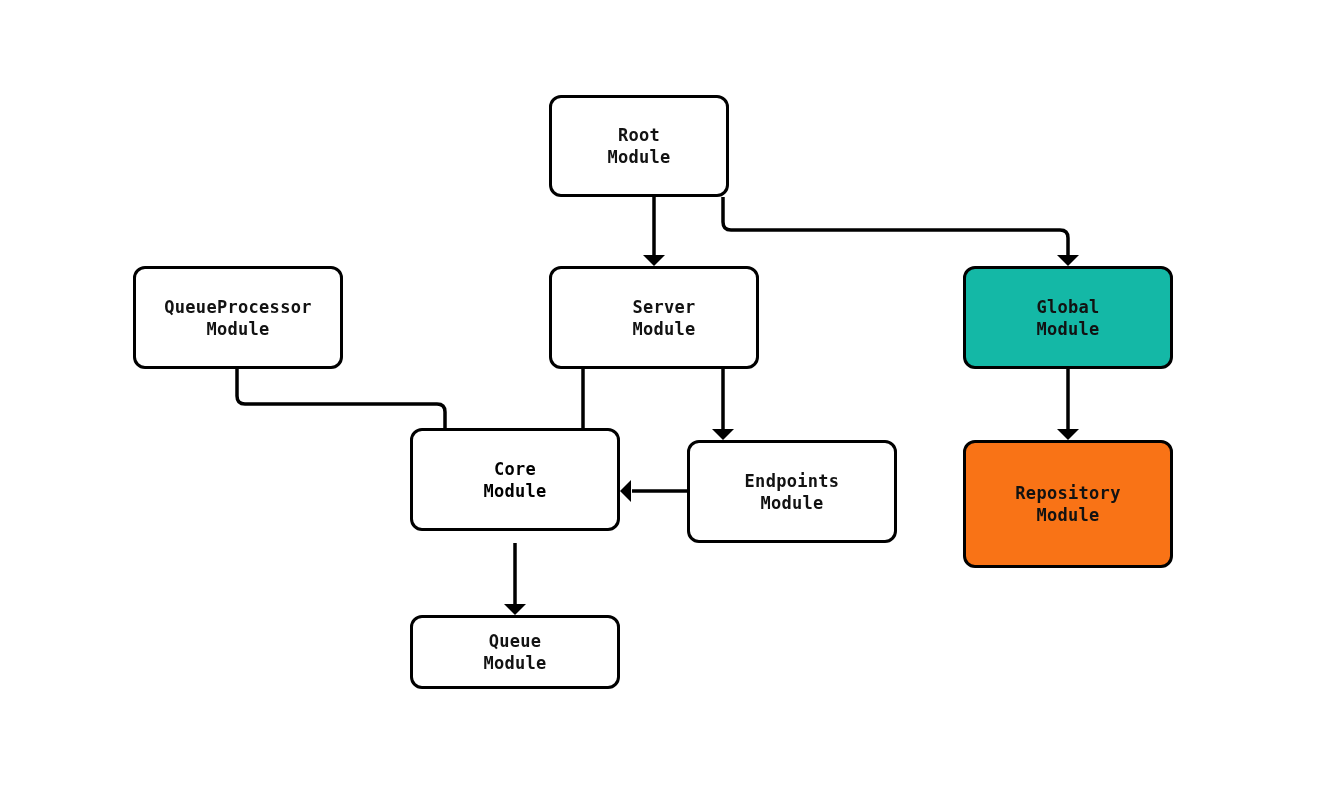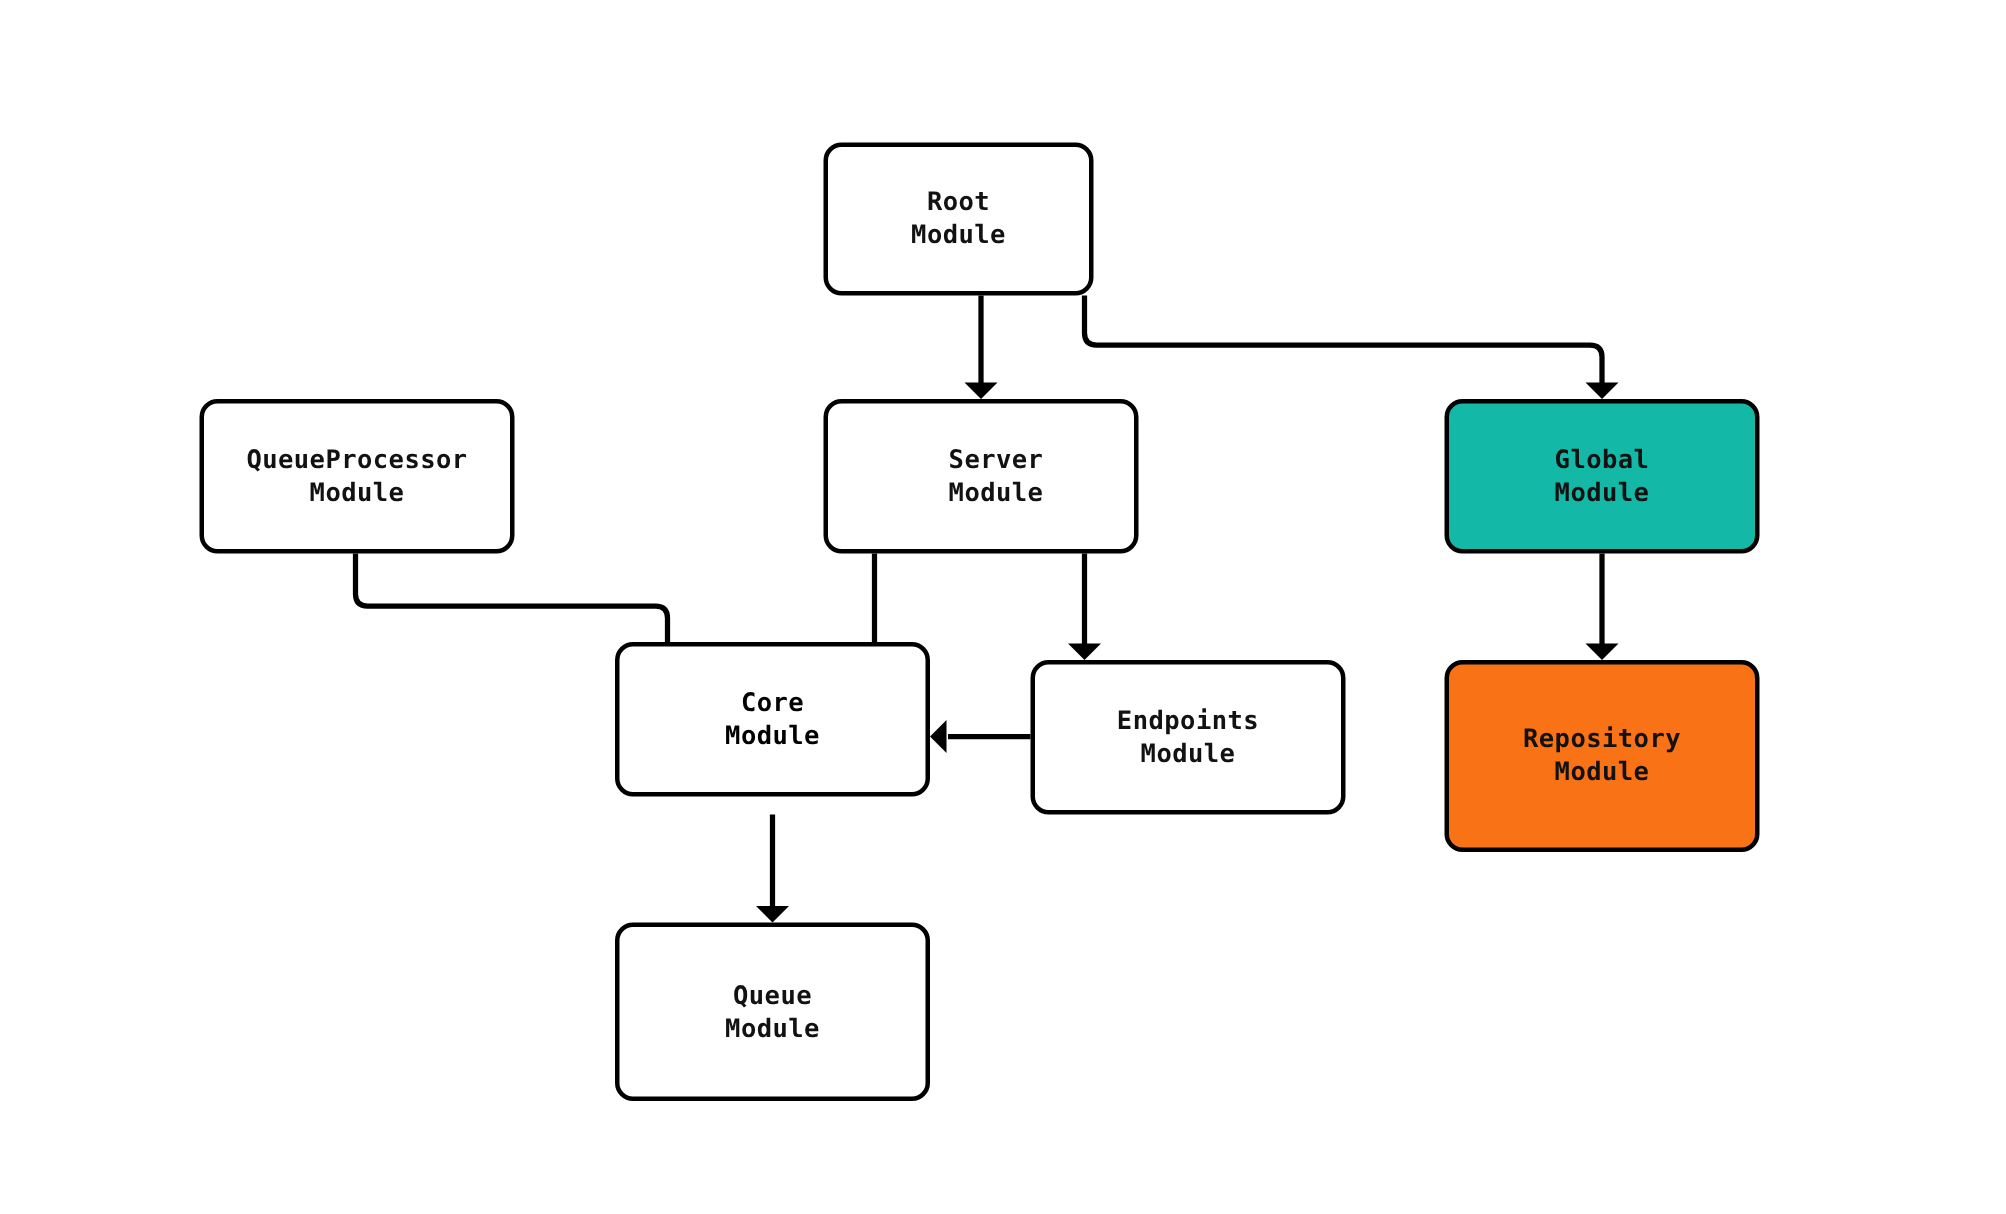--- a/index.html
+++ b/index.html
@@ -114,19 +114,19 @@
         <span class="node-line">Module</span>
       </div>
       <div class="node" style="left: 687px; top: 440px; width: 210px; height: 103px; background: rgb(255, 255, 255); border-color: rgb(0, 0, 0); color: rgb(18, 18, 18);">
         <span class="node-line">Endpoints</span>
         <span class="node-line">Module</span>
       </div>
       <div class="node" style="left: 963px; top: 440px; width: 210px; height: 128px; background: #f97316; border-color: rgb(0, 0, 0); color: rgb(18, 18, 18);">
         <span class="node-line">Repository</span>
         <span class="node-line">Module</span>
       </div>
-      <div class="node" style="left: 410px; top: 615px; width: 210px; height: 119px; background: rgb(255, 255, 255); border-color: rgb(0, 0, 0); color: rgb(18, 18, 18);">
+      <div class="node" style="left: 410px; top: 615px; width: 210px; height: 74px; background: rgb(255, 255, 255); border-color: rgb(0, 0, 0); color: rgb(18, 18, 18);">
         <span class="node-line">Queue</span>
         <span class="node-line">Module</span>
       </div>
     </div>
 
 </div>
 
 </body></html>

